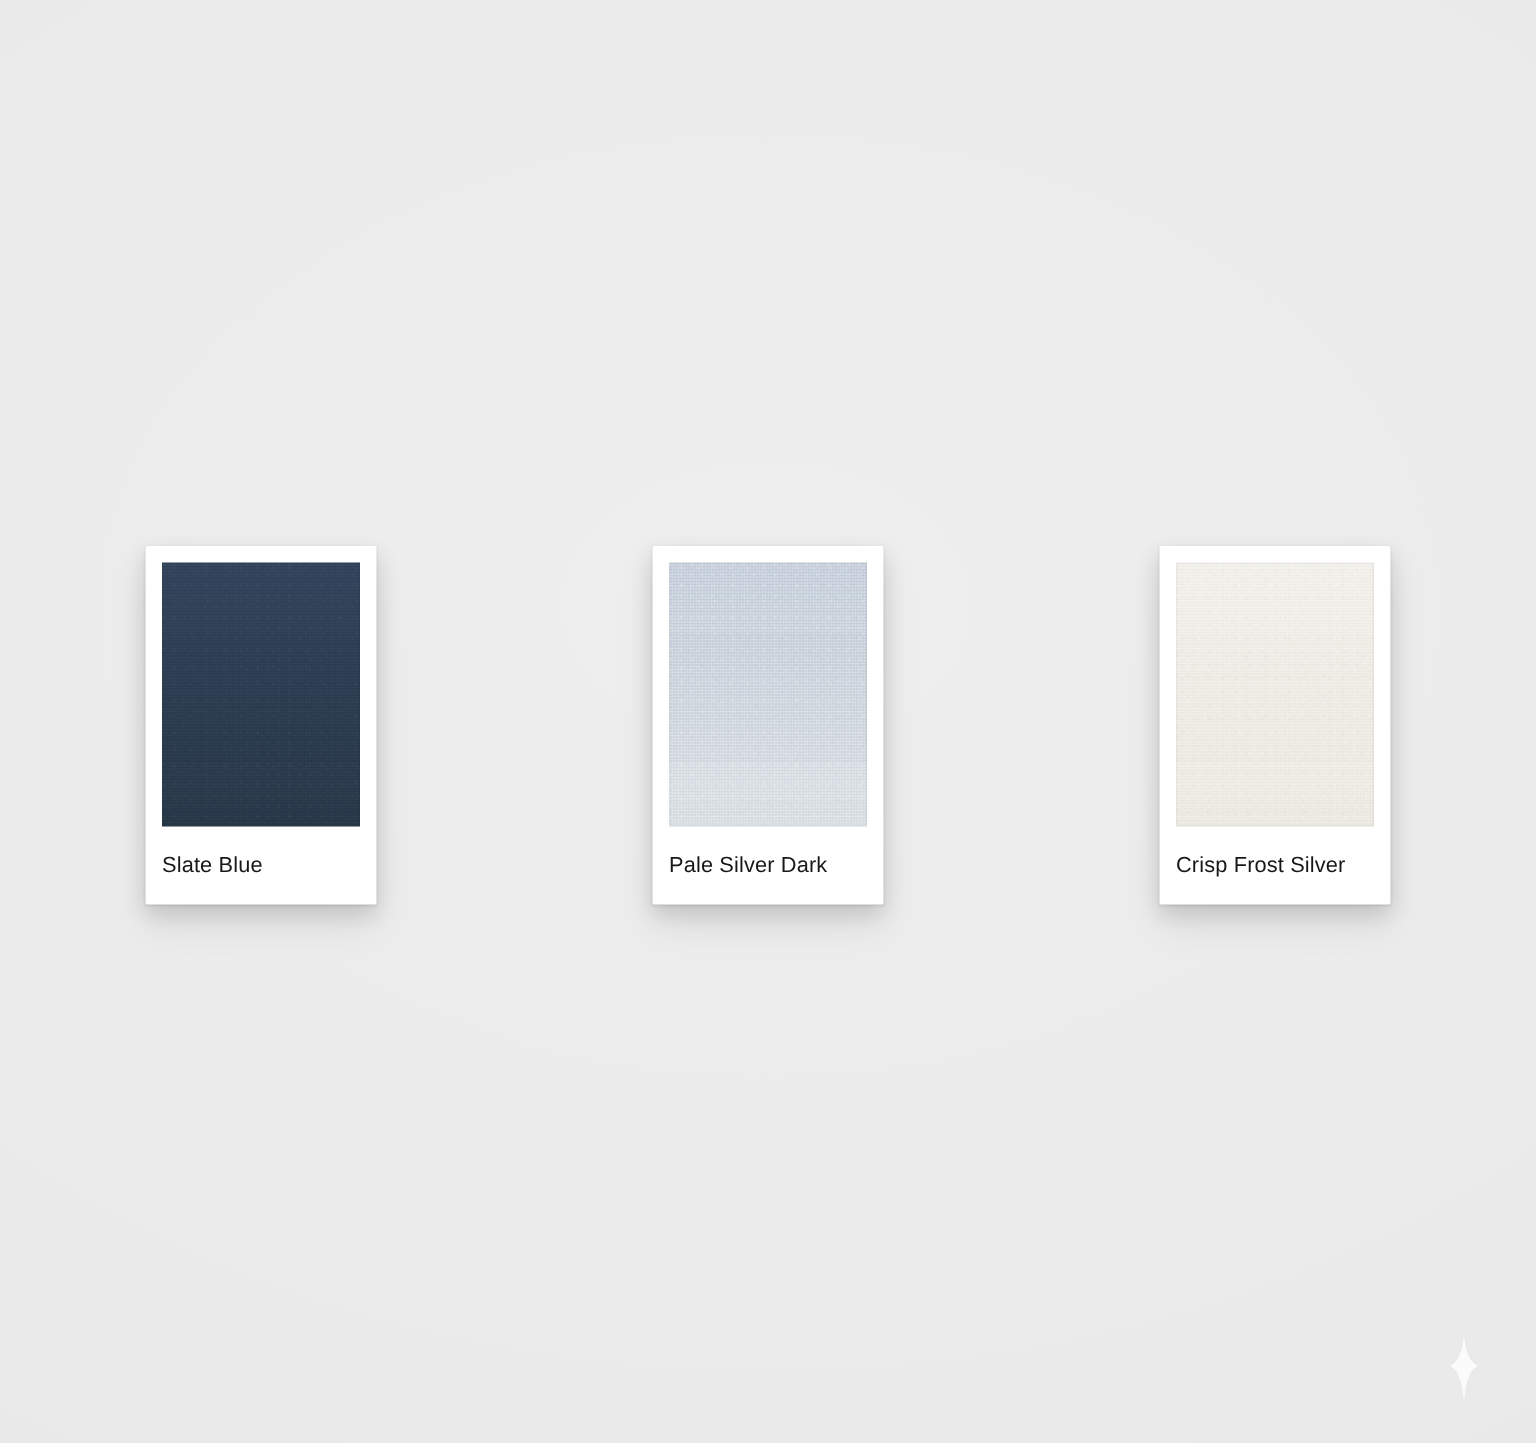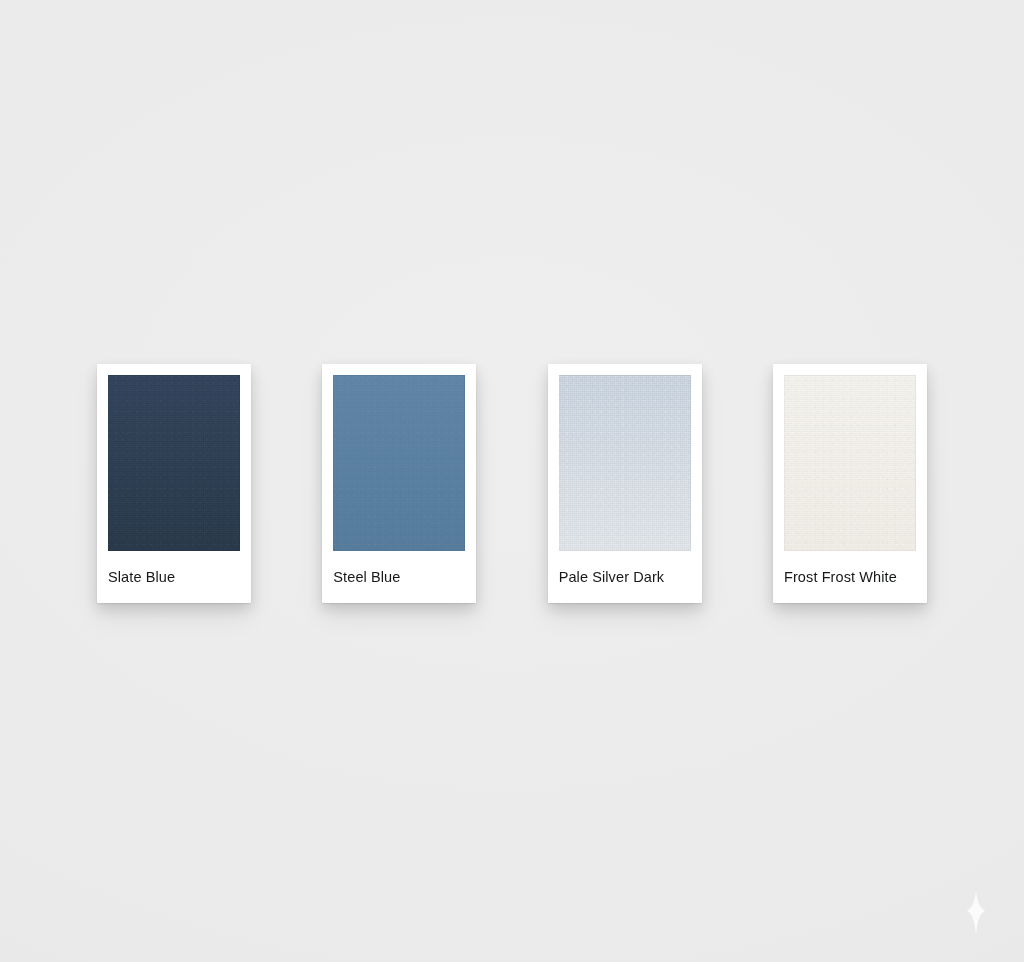--- a/index.html
+++ b/index.html
@@ -108,42 +108,35 @@
 <div class="swatch-row">
 
   <div class="card">
     <div class="card-swatch" style="background: linear-gradient(rgb(48, 66, 90) 0%, rgb(39, 55, 72) 100%);">
       <div class="texture" style="opacity: 0.1;"></div>
       <div class="speckle" style="opacity: 0.08;"></div>
     </div>
     <div class="card-caption">Slate Blue</div>
   </div>
 
-  <div class="card">
-    <div class="card-swatch" style="background: linear-gradient(rgb(94, 131, 165) 0%, rgb(84, 122, 155) 100%);">
-      <div class="texture" style="opacity: 0.1;"></div>
-      <div class="speckle" style="opacity: 0.08;"></div>
-    </div>
-    <div class="card-caption">Steel Blue</div>
-  </div>
 
   <div class="card">
     <div class="card-swatch" style="background: linear-gradient(rgb(198, 209, 221) 0%, rgb(223, 228, 233) 100%);">
       <div class="texture" style="opacity: 0.7;"></div>
       <div class="speckle" style="opacity: 0.45;"></div>
     </div>
     <div class="card-caption">Pale Silver Dark</div>
   </div>
 
   <div class="card">
     <div class="card-swatch" style="background: linear-gradient(rgb(243, 241, 235) 0%, rgb(239, 236, 228) 100%);">
       <div class="texture" style="opacity: 0.4;"></div>
       <div class="speckle" style="opacity: 0.55;"></div>
     </div>
-    <div class="card-caption">Frost Frost White</div>
+    <div class="card-caption">Crisp Frost Silver</div>
   </div>
 
 
 </div>
 
 <div class="sparkle">
   <svg viewBox="0 0 100 100" aria-hidden="true">
     <path id="sparkle-path" d="M50 2 C53 28 60 40 70 45 C60 50 53 62 50 98 C47 62 40 50 30 45 C40 40 47 28 50 2 Z" fill="#fbfbfb"></path>
   </svg>
 </div>

